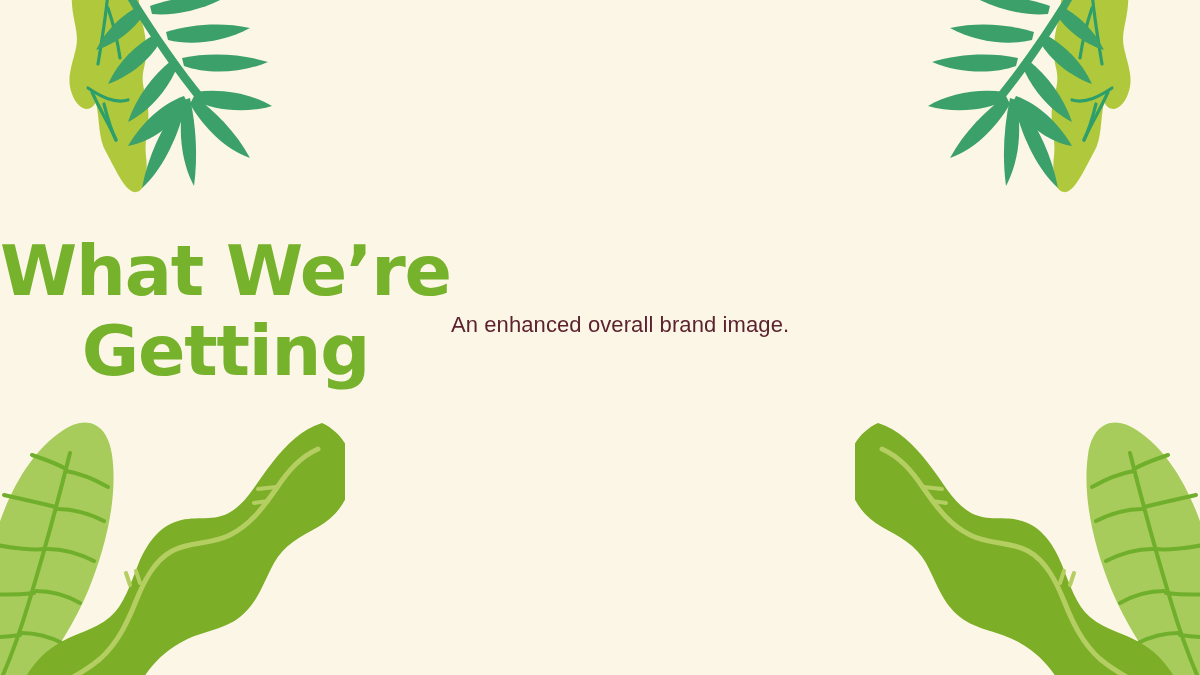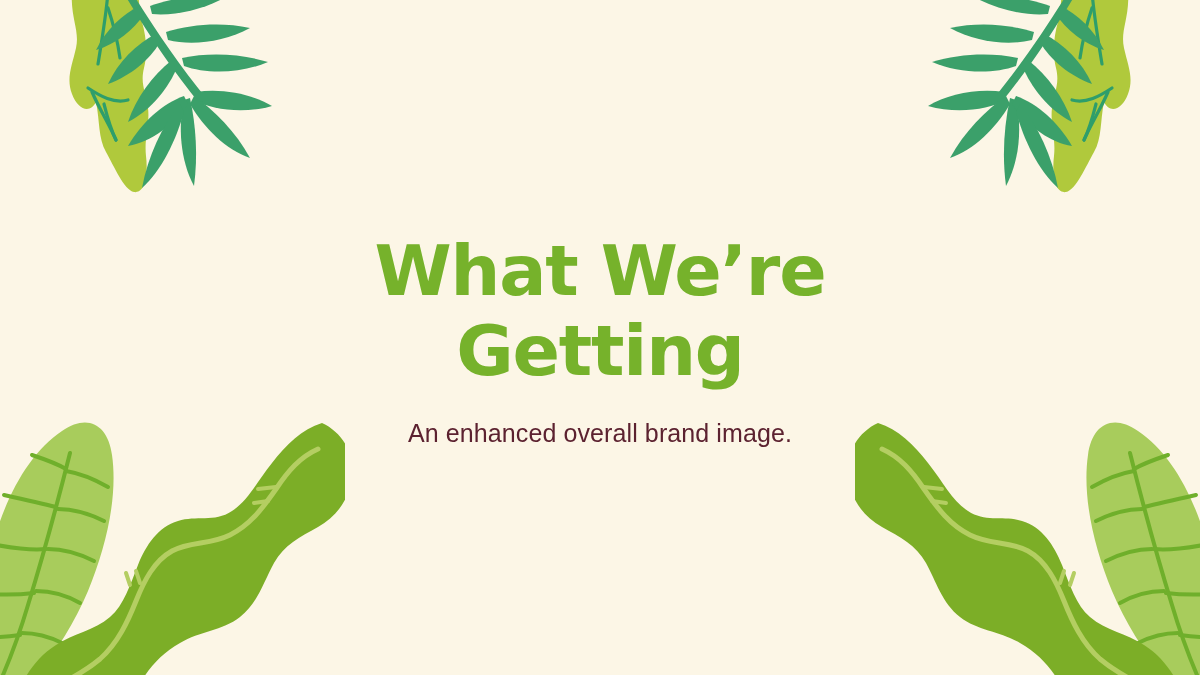--- a/index.html
+++ b/index.html
@@ -40,41 +40,41 @@
 
   .flip-h { transform: scaleX(-1); }
 
   
   #text-block {
     position: absolute;
     left: 0;
     right: 0;
     top: 232px;
     display: flex;
-    flex-direction: column;
+    flex-direction: row;
     align-items: center;
     z-index: 5;
   }
 
   #slide-title {
     font-family: "DejaVu Sans", sans-serif;
     font-size: 70px;
     font-weight: bold;
     line-height: 1.14;
     letter-spacing: -1.2px;
     color: #76B22B;
     text-align: center;
     max-width: 640px;
     white-space: pre-line;
   }
 
   #slide-subtitle {
     margin-top: 27px;
     font-family: "Liberation Sans", sans-serif;
-    font-size: 25px;
+    font-size: 22px;
     font-weight: normal;
     letter-spacing: 0.1px;
     color: #5C2230;
     text-align: center;
   }
 </style>
 </head>
 <body style="background: rgb(252, 246, 230);">
 
 <div id="slide" style="background: rgb(252, 246, 230);">

